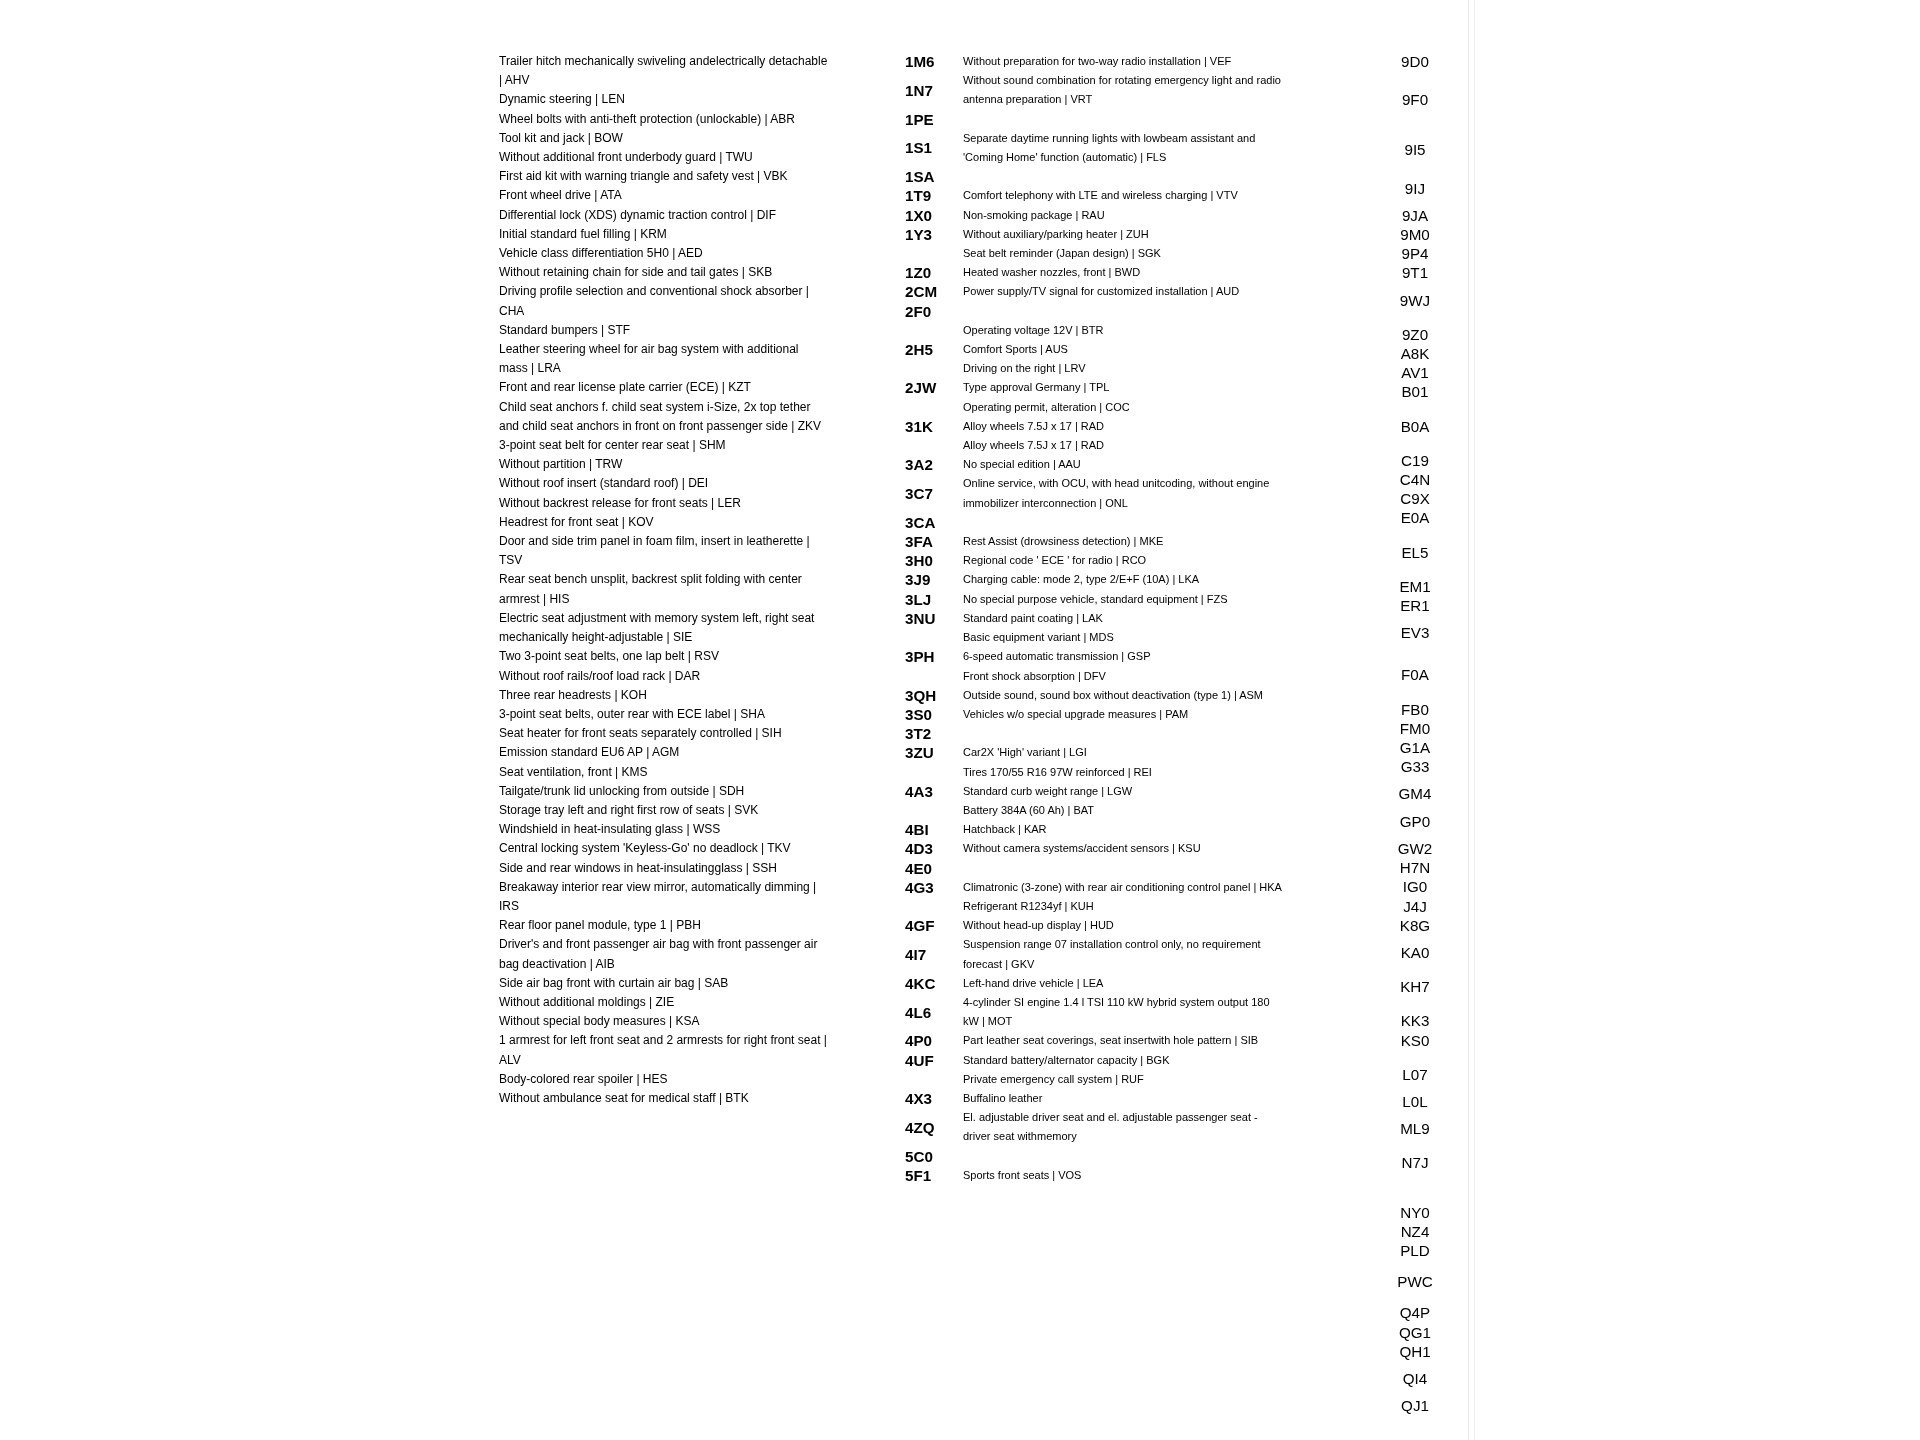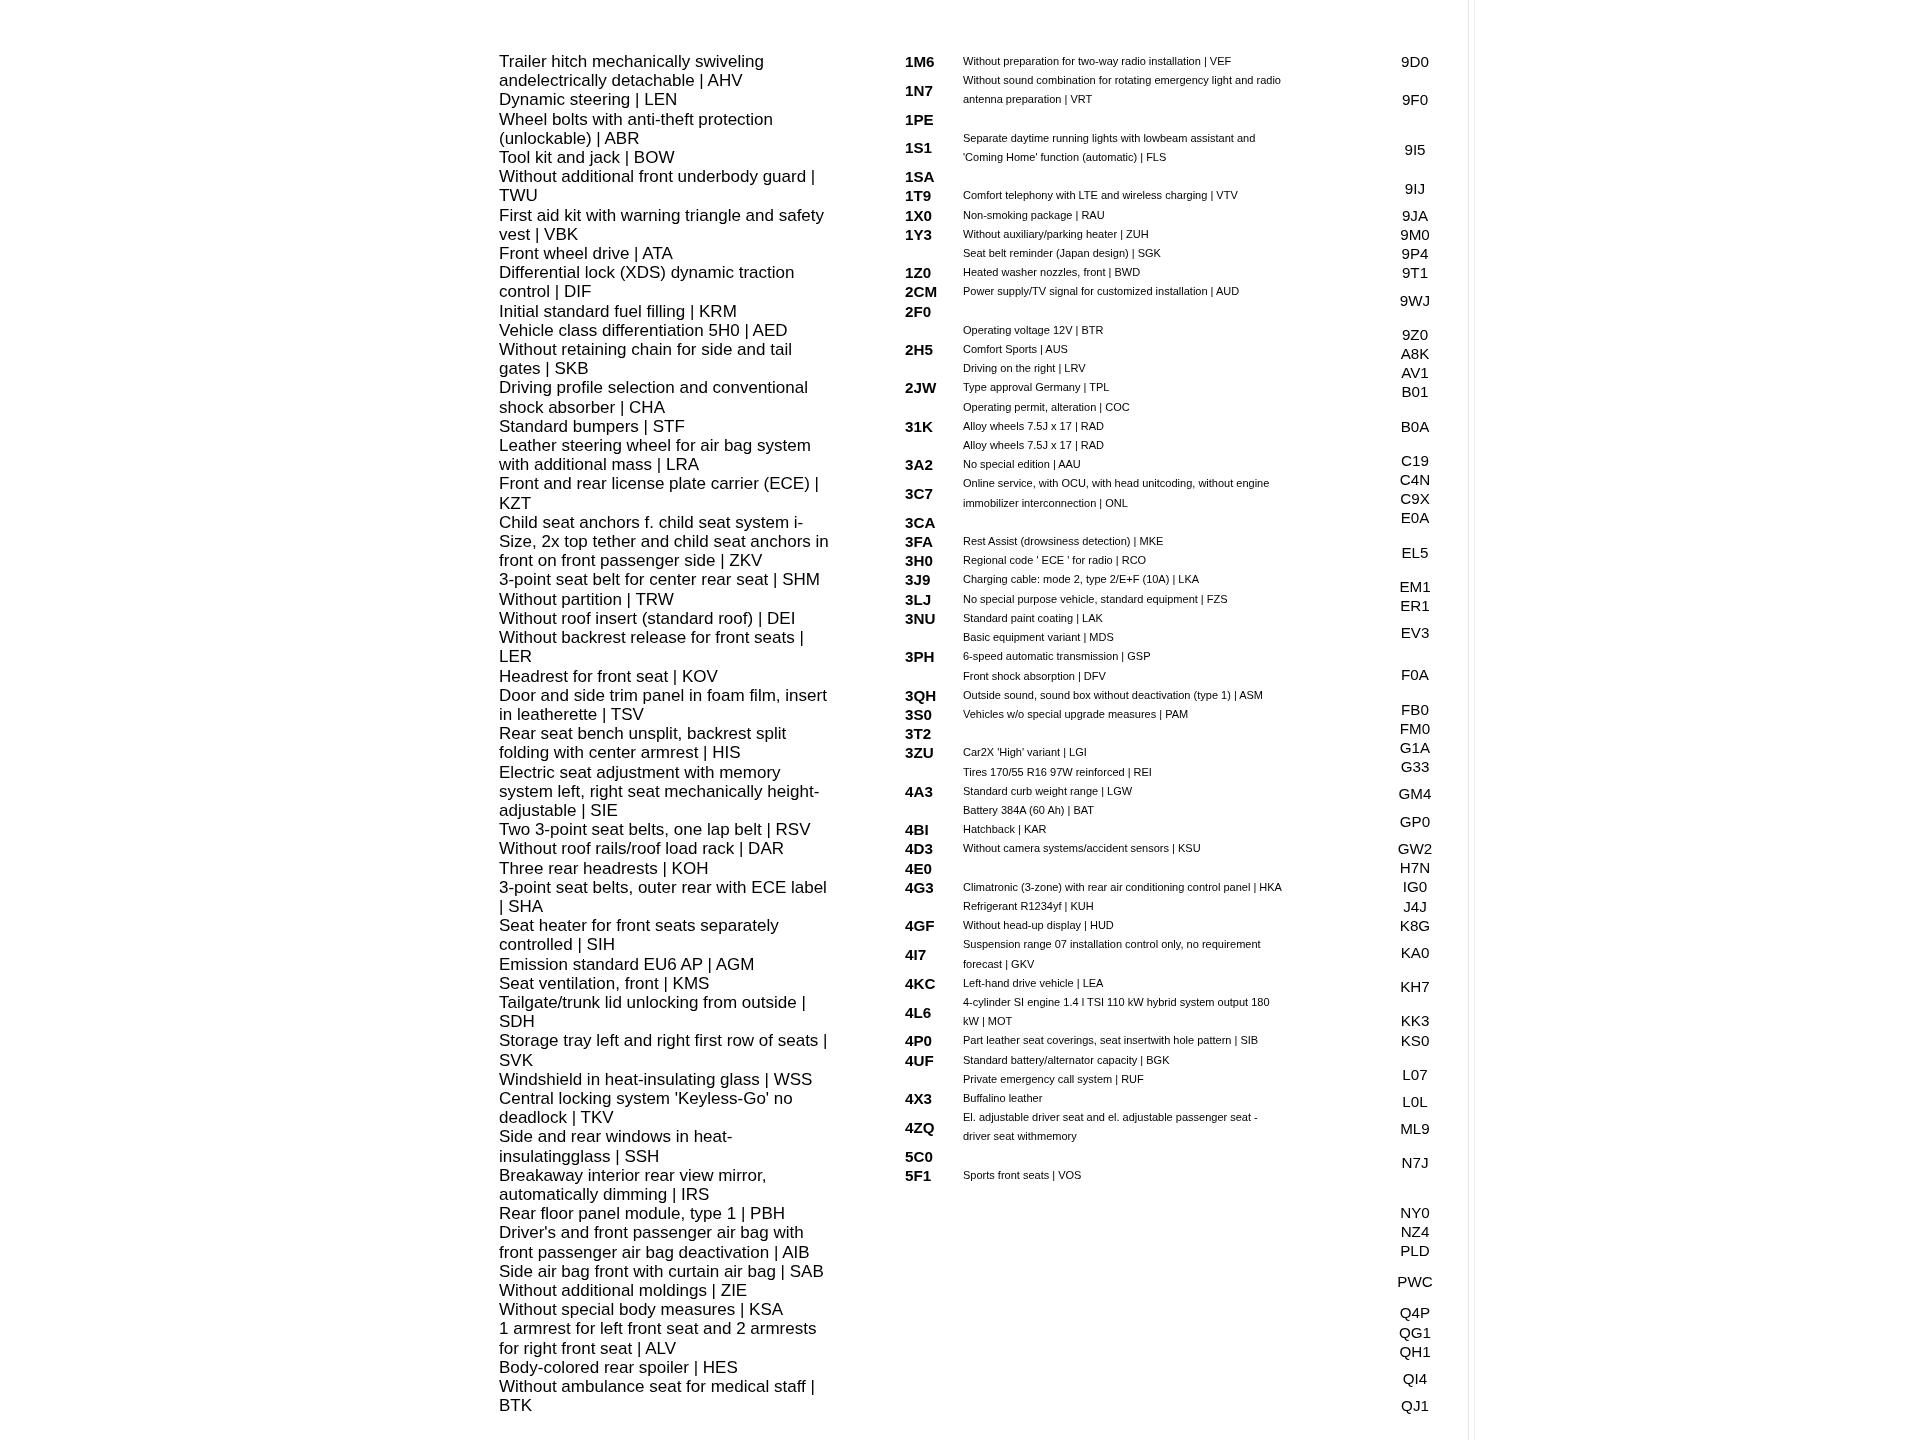--- a/index.html
+++ b/index.html
@@ -49,21 +49,21 @@
   }
 
   
   .col-left {
     position: absolute;
     left: 499px;
     top: 52px;
     width: 330px;
   }
   .col-left .entry {
-    font-size: 17px;
+    font-size: 12px;
     line-height: 19.2px;
     margin: 0;
     padding: 0;
   }
 
   
   .col-mid {
     position: absolute;
     left: 905px;
     top: 52px;

